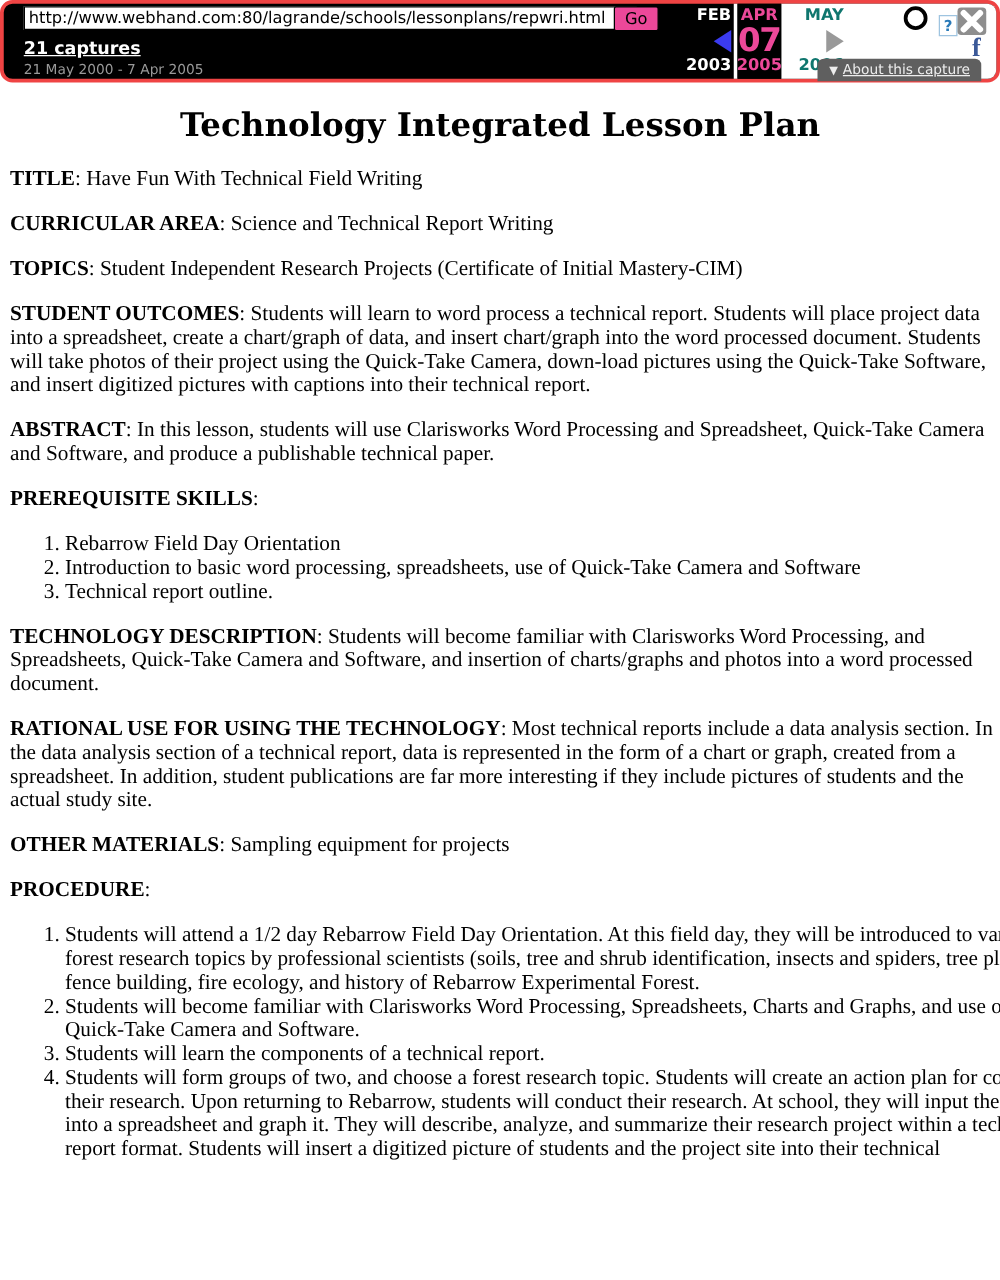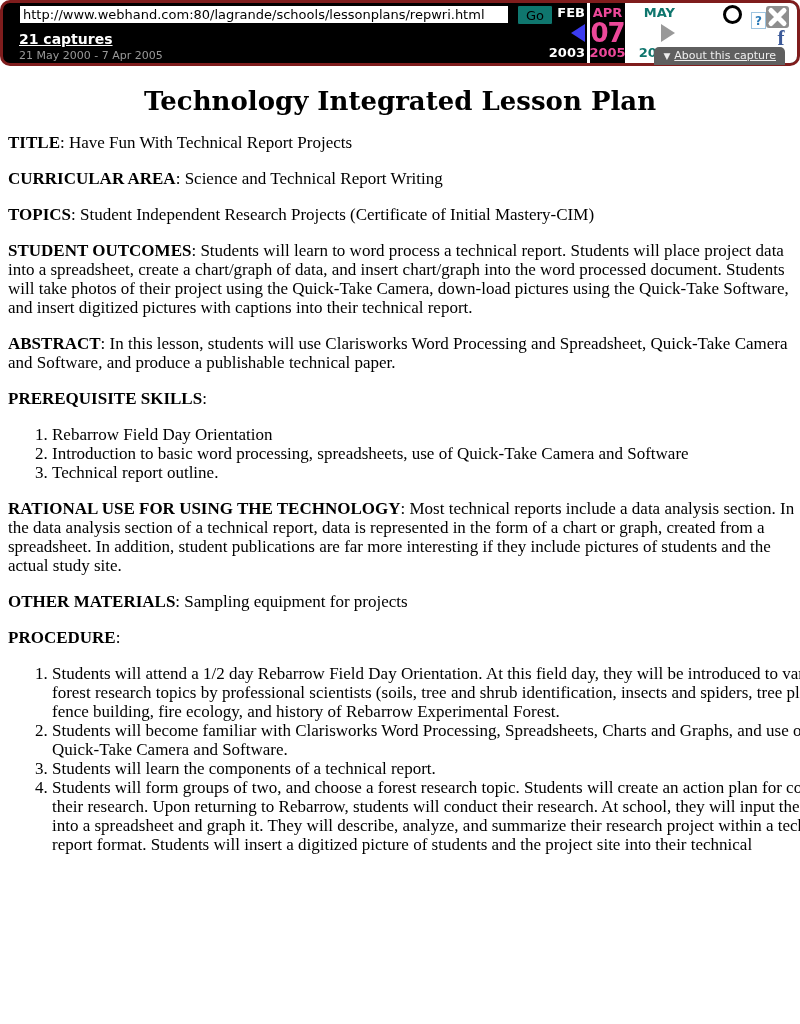--- a/index.html
+++ b/index.html
@@ -9,42 +9,42 @@
     overflow:hidden;
     color:#000;
     font-family:"Liberation Serif", serif;
   }
 
   
   .wb {
     position:absolute; top:0; left:0;
     width:794px; height:60px;
     background:#000;
-    border:3px solid #7f1d1d;
+    border:3px solid #ef4444;
     border-radius:10px;
     z-index:10;
   }
   .wb-white-right {
     position:absolute; top:0; bottom:0; left:622px; right:0;
     background:#fff; border-radius:0 7px 7px 0;
   }
   .wb-gap {
     position:absolute; top:0; bottom:0; left:584px; width:3px; background:#fff;
   }
   .url-input {
     position:absolute; left:16px; top:2px;
     width:482px; height:15px;
     border:1px solid #000; background:#fff; color:#000;
     font:13px "DejaVu Sans", sans-serif;
     padding:1px 3px;
   }
   .go-btn {
-    position:absolute; left:514px; top:2px;
+    position:absolute; left:488px; top:2px;
     width:36px; height:20px;
-    background:#0f766e; color:#000;
+    background:#ec4899; color:#000;
     border:1px solid #000; border-radius:2px;
     font:13px "DejaVu Sans", sans-serif;
     padding:0; cursor:pointer;
   }
   .captures-link {
     position:absolute; left:16px; top:28px;
     font:bold 14px "DejaVu Sans", sans-serif;
     color:#ffffff; text-decoration:underline; cursor:pointer;
   }
   .capture-range {
@@ -173,38 +173,39 @@
     <span class="arr">▼</span><span class="lbl">About this capture</span>
   </button>
 </div>
 
 <div class="main">
   <h1 class="page-title">Technology Integrated Lesson Plan</h1>
 
 
   <div class="content">
 
-    <p class="sec"><b>TITLE</b><span>: Have Fun With Technical Report Projects</span></p>
+    <p class="sec"><b>TITLE</b><span>: Have Fun With Technical Field Writing</span></p>
 
     <p class="sec"><b>CURRICULAR AREA</b><span>: Science and Technical Report Writing</span></p>
 
     <p class="sec"><b>TOPICS</b><span>: Student Independent Research Projects (Certificate of Initial Mastery-CIM)</span></p>
 
     <p class="sec"><b>STUDENT OUTCOMES</b><span>: Students will learn to word process a technical report. Students will place project data into a spreadsheet, create a chart/graph of data, and insert chart/graph into the word processed document. Students will take photos of their project using the Quick-Take Camera, down-load pictures using the Quick-Take Software, and insert digitized pictures with captions into their technical report.</span></p>
 
     <p class="sec"><b>ABSTRACT</b><span>: In this lesson, students will use Clarisworks Word Processing and Spreadsheet, Quick-Take Camera and Software, and produce a publishable technical paper.</span></p>
 
     <p class="sec"><b>PREREQUISITE SKILLS</b><span>:</span></p>
 
     <ol>
       <li>Rebarrow Field Day Orientation</li>
       <li>Introduction to basic word processing, spreadsheets, use of Quick-Take Camera and Software</li>
       <li>Technical report outline.</li>
     </ol>
 
+    <p class="sec"><b>TECHNOLOGY DESCRIPTION</b><span>: Students will become familiar with Clarisworks Word Processing, and Spreadsheets, Quick-Take Camera and Software, and insertion of charts/graphs and photos into a word processed document.</span></p>
 
     <p class="sec"><b>RATIONAL USE FOR USING THE TECHNOLOGY</b><span>: Most technical reports include a data analysis section. In the data analysis section of a technical report, data is represented in the form of a chart or graph, created from a spreadsheet. In addition, student publications are far more interesting if they include pictures of students and the actual study site.</span></p>
 
     <p class="sec"><b>OTHER MATERIALS</b><span>: Sampling equipment for projects</span></p>
 
     <p class="sec"><b>PROCEDURE</b><span>:</span></p>
 
     <ol class="proc-list">
       <li>Students will attend a 1/2 day Rebarrow Field Day Orientation. At this field day, they will be introduced to various forest research topics by professional scientists (soils, tree and shrub identification, insects and spiders, tree planting, fence building, fire ecology, and history of Rebarrow Experimental Forest.</li>
       <li>Students will become familiar with Clarisworks Word Processing, Spreadsheets, Charts and Graphs, and use of the Quick-Take Camera and Software.</li>

